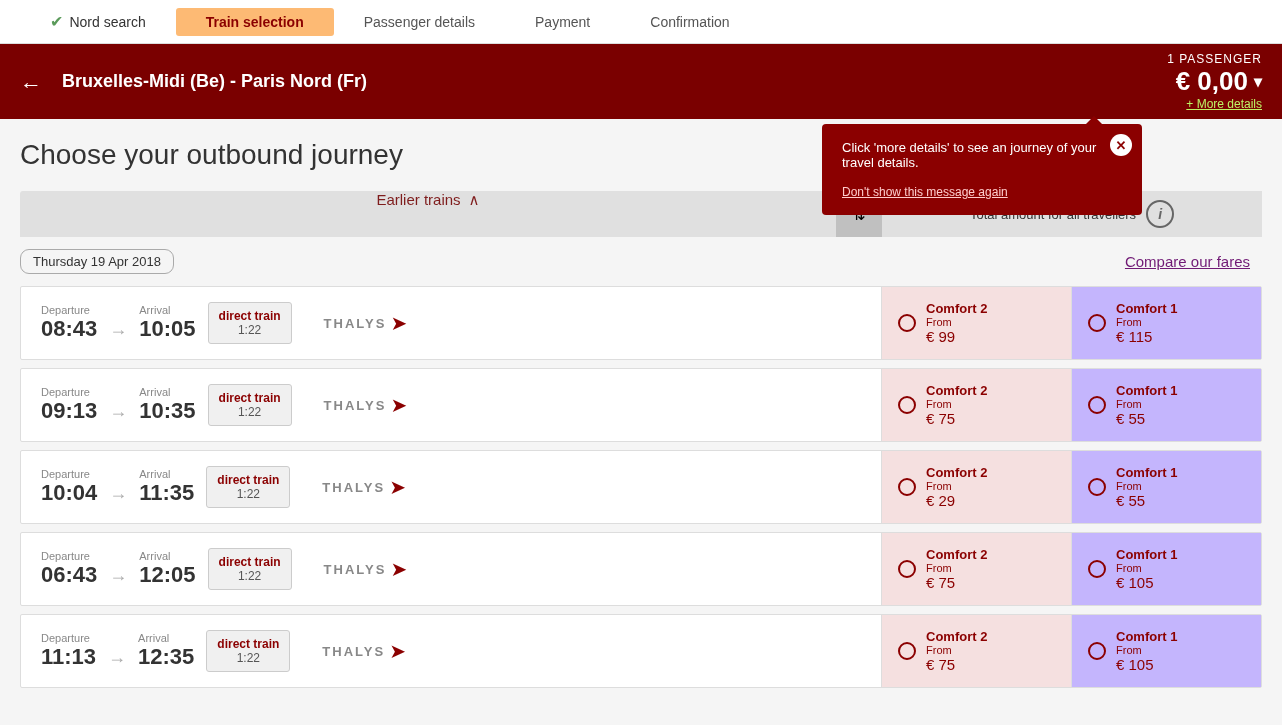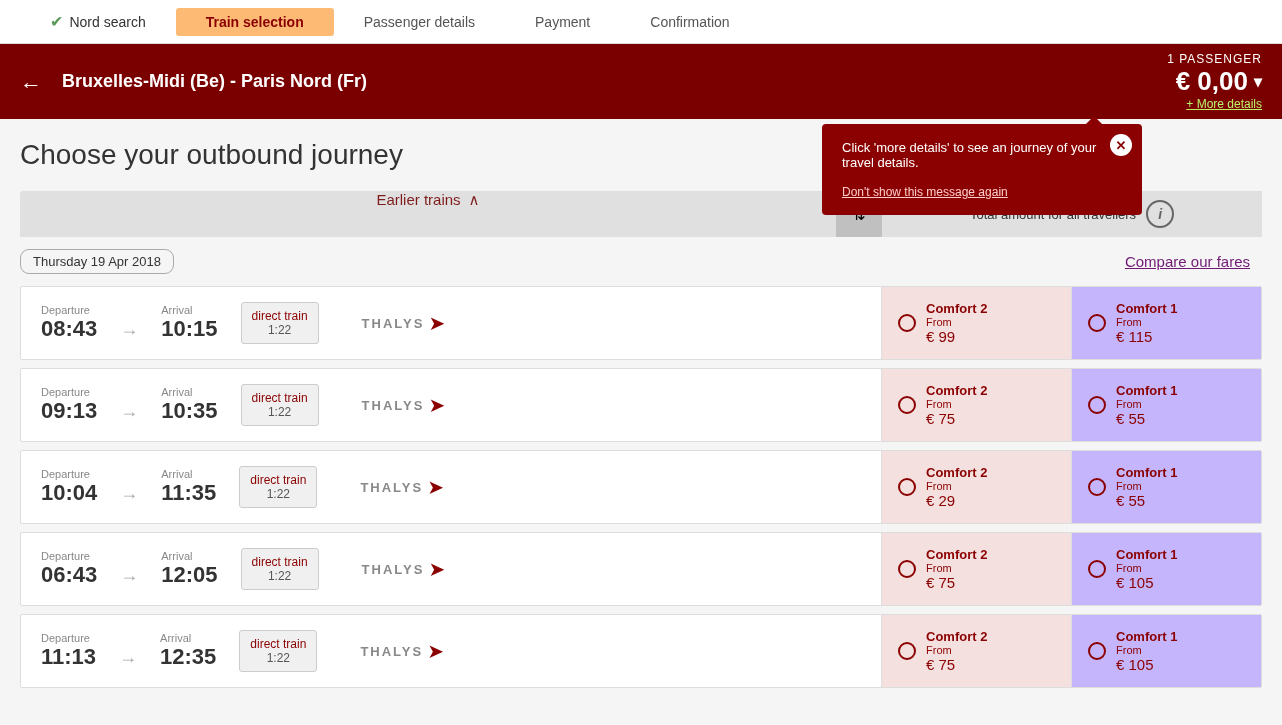--- a/index.html
+++ b/index.html
@@ -211,38 +211,38 @@
       margin-bottom: 8px;
       border: 1px solid #ddd;
       background: #fff;
       border-radius: 2px;
     }
     .train-main {
       flex: 1;
       display: flex;
       align-items: center;
       padding: 14px 20px;
-      gap: 13px;
+      gap: 2px;
     }
     .departure-info, .arrival-info {
       display: flex;
       flex-direction: column;
     }
     .time-label { font-size: 11px; color: #888; }
     .time-value { font-size: 22px; color: #333; font-weight: bold; }
     .arrow-icon { font-size: 18px; color: #aaa; margin: 0 10px; padding-top: 12px; }
     .train-type-box {
       background: #f0f0f0;
       border: 1px solid #ccc;
       border-radius: 3px;
       padding: 6px 10px;
       text-align: center;
       margin: 0 10px;
     }
-    .direct-label { font-size: 12px; color: #8b0000; font-weight: normal; }
+    .direct-label { font-size: 12px; color: #8b0000; font-weight: bold; }
     .duration-label { font-size: 12px; color: #555; }
     .thalys-logo {
       display: flex;
       align-items: center;
       margin-left: 20px;
     }
     .thalys-text {
       font-size: 13px;
       color: #888;
       letter-spacing: 2px;
@@ -346,21 +346,21 @@
   <div id="train-list">
       <div class="train-row">
     <div class="train-main">
       <div class="departure-info">
         <span class="time-label">Departure</span>
         <span class="time-value">08:43</span>
       </div>
       <span class="arrow-icon">→</span>
       <div class="arrival-info">
         <span class="time-label">Arrival</span>
-        <span class="time-value">10:15</span>
+        <span class="time-value">10:05</span>
       </div>
       <div class="train-type-box">
         <div class="direct-label">direct train</div>
         <div class="duration-label">1:22</div>
       </div>
       <div class="thalys-logo">
         <span class="thalys-text">THALYS</span>
         <span class="thalys-arrow">➤</span>
       </div>
     </div>

